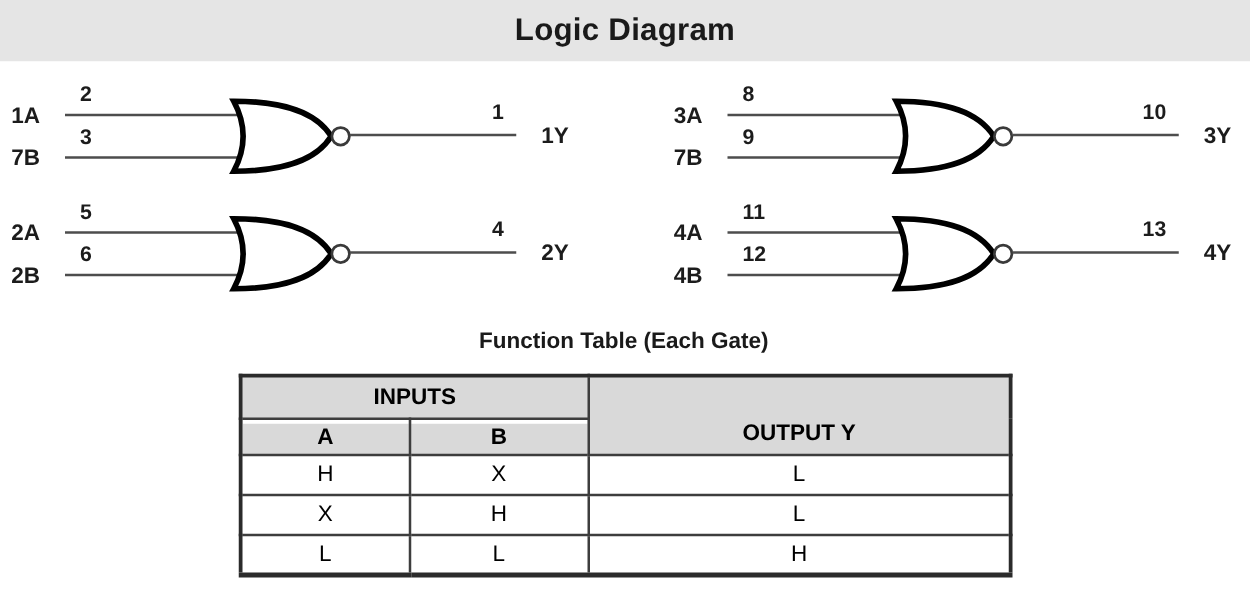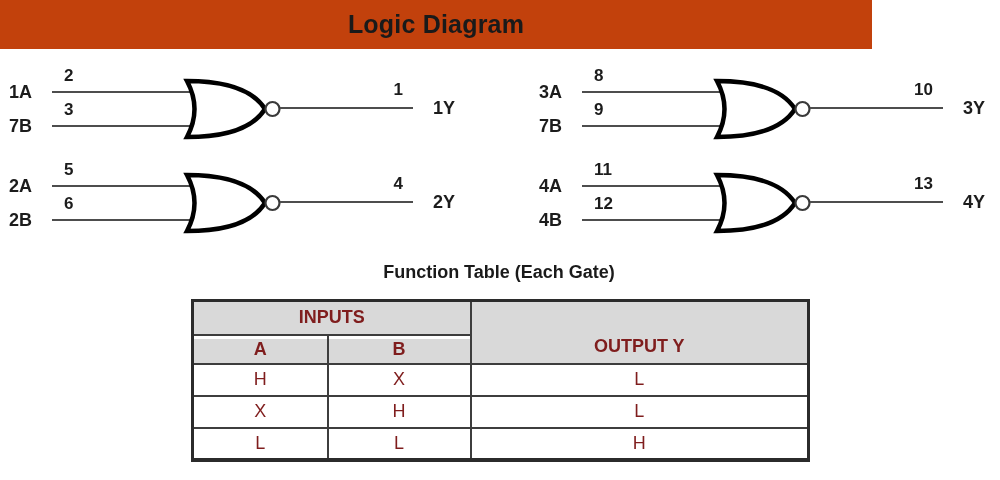--- a/index.html
+++ b/index.html
@@ -1,22 +1,22 @@
 <!DOCTYPE html>
 <html><head>
 <meta charset="utf-8">
 <style>
   * { margin:0; padding:0; box-sizing:border-box; }
   html,body { width:1000px; height:480px; background:#ffffff; overflow:hidden;
               font-family:"Liberation Sans", sans-serif; }
   .page { position:relative; width:1000px; height:480px; background:#ffffff; }
 
   
-  .title-band { position:absolute; left:0; top:0; width:872px; height:49px;
-                background:#c2410c; display:flex; align-items:center; justify-content:center; }
+  .title-band { position:absolute; left:0; top:0; width:1000px; height:49px;
+                background:#e5e5e5; display:flex; align-items:center; justify-content:center; }
   .main-title { font-size:25px; font-weight:bold; color:#1a1a1a; letter-spacing:0.2px; }
 
   
   .gate { position:absolute; width:460px; height:100px; }
   .gate > * { position:absolute; }
   .lbl { font-size:18px; font-weight:bold; color:#1c1c1c; line-height:20px; }
   .pin { font-size:17px; font-weight:bold; color:#1c1c1c; line-height:18px; }
   .in-a  { left:9px;  top:24px; }
   .in-b  { left:9px;  top:58px; }
   .pin-a { left:64px; top:9px; }
@@ -32,21 +32,21 @@
   .g2 { left:0px;   top:152px;text-decoration:underline; }
   .g3 { left:530px; top:58px;  }
   .g4 { left:530px; top:152px; }
 
   
   .ft-title { position:absolute; left:191px; top:262px; width:616px; text-align:center;
               font-size:18px; font-weight:bold; color:#1a1a1a; }
   .ft-wrap { position:absolute; left:191px; top:299px; }
   table.ft { border-collapse:collapse; width:616px; table-layout:fixed;
              border:3px solid #2b2b2b; }
-  table.ft th, table.ft td { border:2px solid #3d3d3d; text-align:center; color:#7f1d1d; }
+  table.ft th, table.ft td { border:2px solid #3d3d3d; text-align:center; color:#000000; }
   table.ft th { background:#d9d9d9; font-size:18px; font-weight:bold; }
   th.h-inputs { height:34px; }
   th.h-sub { height:29px; box-shadow:inset 0 3px 0 #ffffff; }
   th.h-output { vertical-align:middle; padding-top:28px; }
   table.ft td { font-size:18px; font-weight:normal; height:32px; background:#ffffff; }
   table.ft tr.last td { border-bottom:4px solid #2b2b2b; }
 </style>
 </head>
 <body>
 

